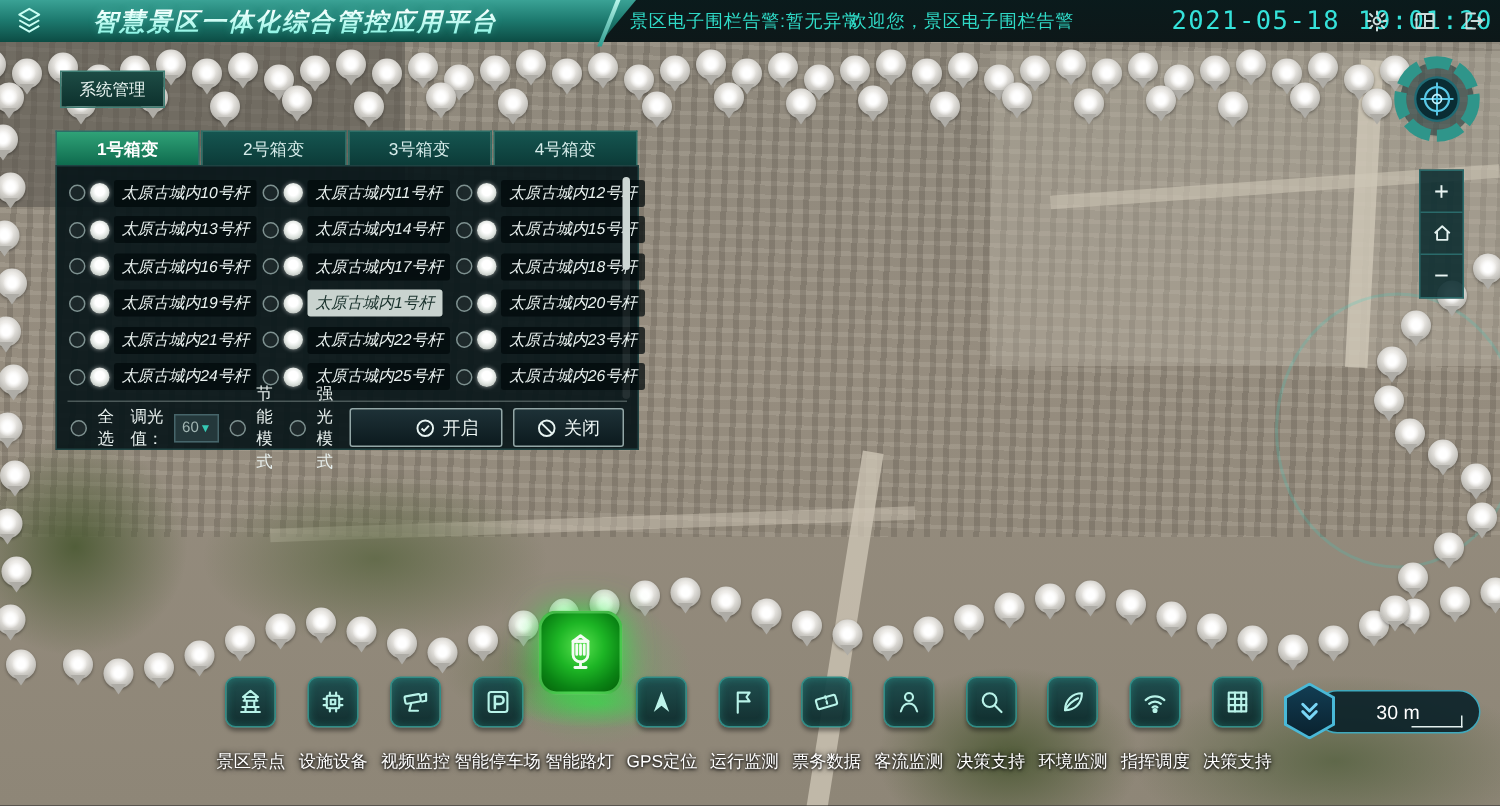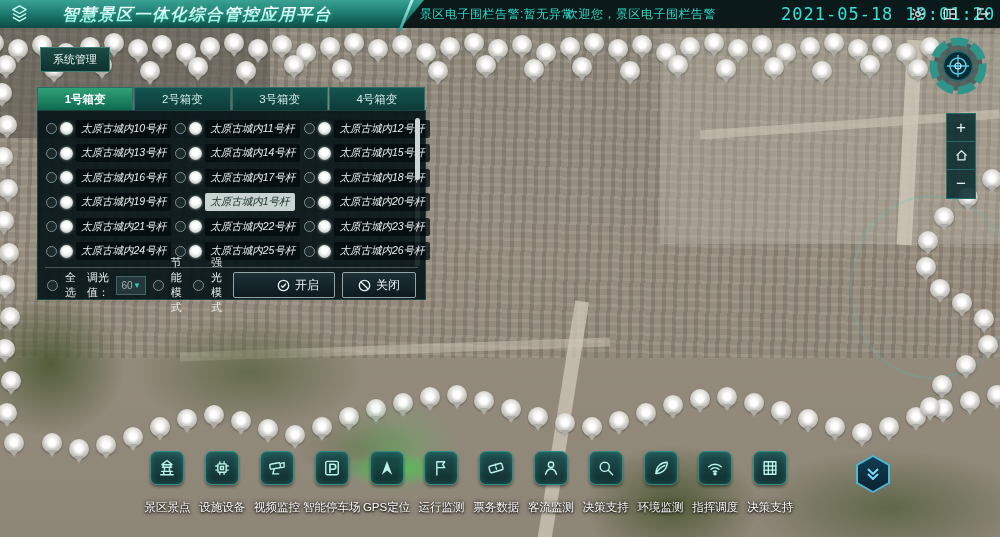--- a/index.html
+++ b/index.html
@@ -502,20 +502,30 @@
       <div class="tb-item">
         <div class="tb-icon">
           <svg width="20" height="20" viewBox="0 0 24 24" fill="none" stroke="#b9f3e9" stroke-width="1.7" stroke-linecap="round" stroke-linejoin="round">
             <rect x="4.5" y="4" width="15" height="16" rx="2"></rect>
             <path d="M9.5 17V7.5h4a3 3 0 010 6h-4" stroke-width="2"></path>
           </svg>
         </div>
         <span class="tb-label">智能停车场</span>
       </div>
       <div class="tb-item">
+        <div class="tb-icon big">
+          <svg width="30" height="30" viewBox="0 0 24 24" fill="none" stroke="#ffffff" stroke-width="1.5" stroke-linecap="round" stroke-linejoin="round" opacity="0.95">
+            <path d="M12 3l4 3H8z"></path>
+            <path d="M8 6h8v7a4 4 0 01-8 0z"></path>
+            <path d="M10 8v5M12 8v5M14 8v5M12 17v3M9 20h6"></path>
+          </svg>
+        </div>
+        <span class="tb-label">智能路灯</span>
+      </div>
+      <div class="tb-item">
         <div class="tb-icon">
           <svg width="20" height="20" viewBox="0 0 24 24">
             <path d="M12 3.5l6.2 16.5-6.2-5-6.2 5z" fill="#bdf4ea"></path>
           </svg>
         </div>
         <span class="tb-label">GPS定位</span>
       </div>
       <div class="tb-item">
         <div class="tb-icon">
           <svg width="20" height="20" viewBox="0 0 24 24" fill="none" stroke="#b9f3e9" stroke-width="1.7" stroke-linecap="round" stroke-linejoin="round">
@@ -583,15 +593,19 @@
   <div id="scale">
     <div id="scale-badge">
       <div class="hex-outer"></div>
       <div class="hex-inner">
         <svg width="18" height="18" viewBox="0 0 20 20" fill="none" stroke="#79d6f6" stroke-width="2.2" stroke-linecap="round" stroke-linejoin="round">
           <path d="M5 5l5 5 5-5"></path>
             <path d="M5 10.5l5 5 5-5"></path>
         </svg>
       </div>
     </div>
+    <div id="scale-pill">
+      <span>30 m</span>
+      <span class="bracket"></span>
+    </div>
   </div>
 
 </div>
 
 </body></html>

